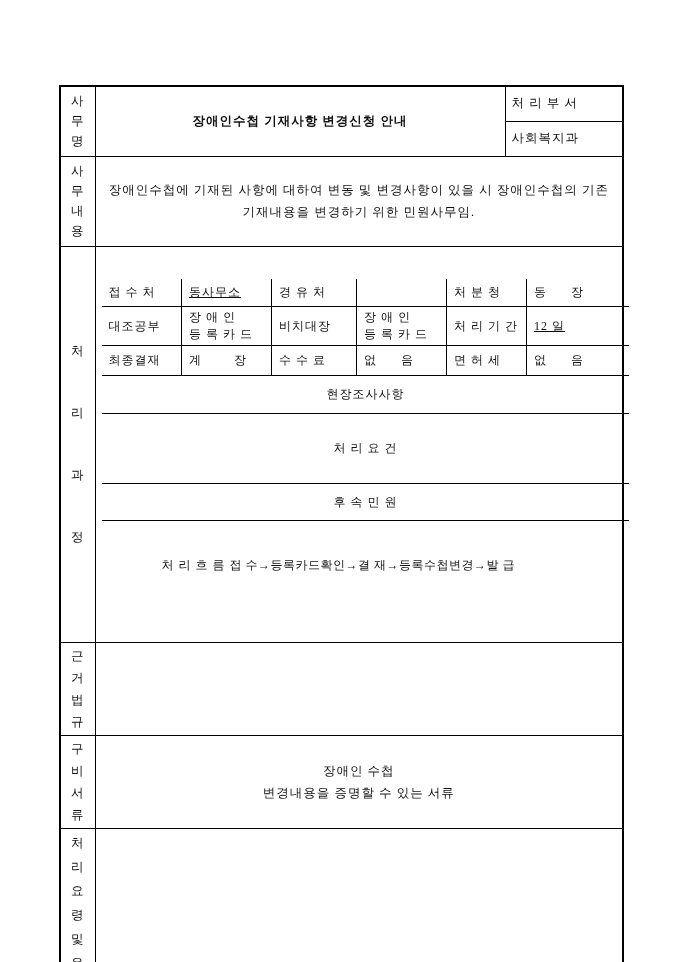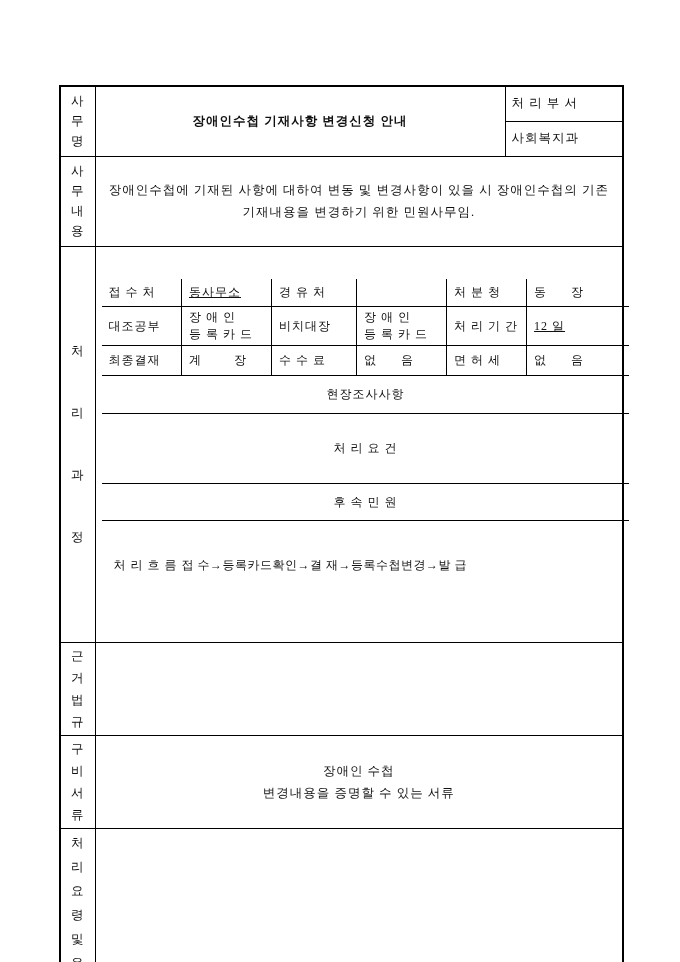--- a/index.html
+++ b/index.html
@@ -90,20 +90,21 @@
   }
   table.inner td.val-center { text-align: left; text-decoration: underline; }
   table.inner td.span-cell  { padding-left: 8px; text-align: center; }
   .flow-wrap {
     display: flex;
     align-items: center;
   }
   .flow-label {
     flex: 0 0 72px;
     white-space: pre-wrap;
+    margin-left: 48px;
   }
   .flow-content {
     white-space: pre-wrap;
     letter-spacing: 0.5px;
   }
 </style>
 </head>
 <body>
 
 <div class="page">

